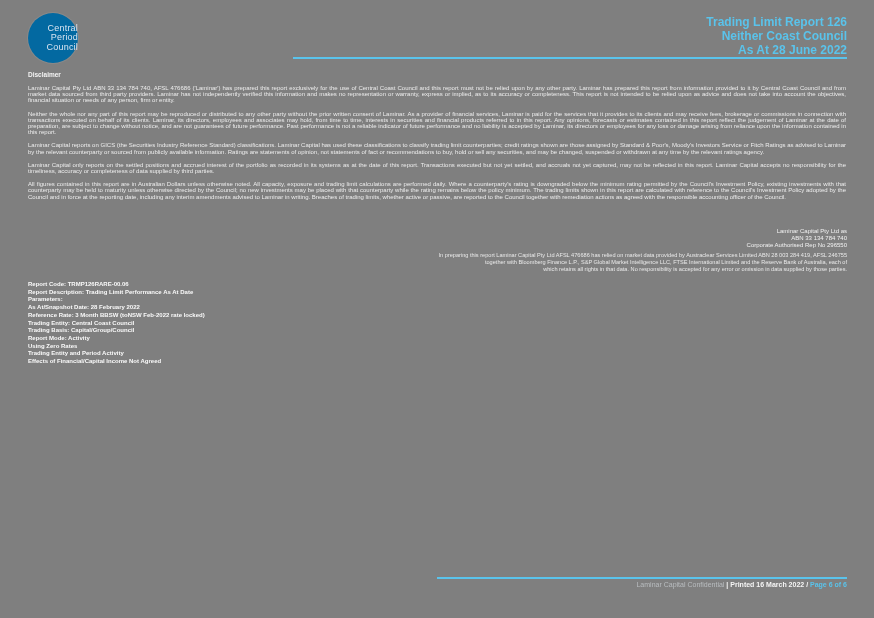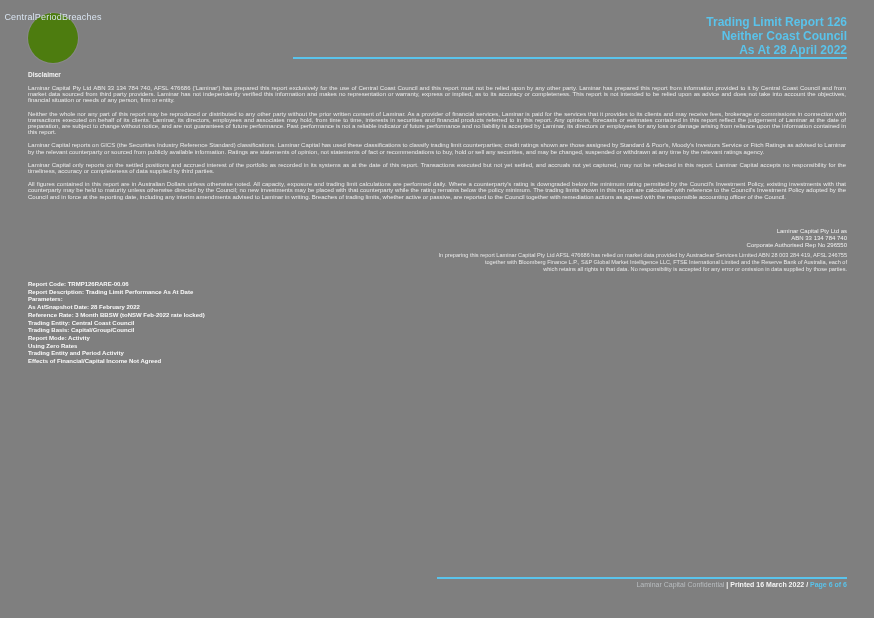--- a/index.html
+++ b/index.html
@@ -6,22 +6,22 @@
   body{
     width:874px;height:618px;position:relative;overflow:hidden;
     background:#7f7f7f;
     font-family:"Liberation Sans", sans-serif;
     -webkit-font-smoothing:antialiased;
   }
   .abs{position:absolute;}
   
   .logo{
     left:28px;top:13px;width:50px;height:50px;border-radius:50%;
-    background:#4d7c0f;color:#d9e4f1;
-    display:flex;flex-direction:row;align-items:flex-start;justify-content:center;
+    background:#0369a1;color:#d9e4f1;
+    display:flex;flex-direction:column;align-items:flex-end;justify-content:center;
     font-size:9px;line-height:9.5px;letter-spacing:.2px;
     box-shadow:0 0 0 1px rgba(255,255,255,.08);
   }
   
   .header-block{
     top:15px;right:27px;text-align:right;
     color:#5ac3eb;font-weight:bold;font-size:12px;line-height:14px;
   }
   .rule{background:#5ac3eb;height:2px;}
   .header-rule{top:57px;left:293px;width:554px;}
@@ -54,27 +54,27 @@
   .footer-text .dim{color:#b9bdc0;font-weight:normal;}
   .footer-text .printed{color:#f5f5f5;font-weight:bold;}
   .footer-text .pagenum{color:#5ac3eb;font-weight:bold;}
 </style>
 </head>
 <body>
 
 <div class="abs logo">
   <span>Central</span>
   <span>Period</span>
-  <span>Breaches</span>
+  <span>Council</span>
 </div>
 
 <div class="abs header-block">
   <div>Trading Limit Report 126</div>
   <div>Neither Coast Council</div>
-  <div>As At 28 April 2022</div>
+  <div>As At 28 June 2022</div>
 </div>
 <div class="abs rule header-rule"></div>
 
 <div class="abs h-disclaimer">Disclaimer</div>
 
 <div class="abs paragraphs">
   <p>Laminar Capital Pty Ltd ABN 33 134 784 740, AFSL 476686 ('Laminar') has prepared this report exclusively for the use of Central Coast Council and this report must not be relied upon by any other party. Laminar has prepared this report from information provided to it by Central Coast Council and from market data sourced from third party providers. Laminar has not independently verified this information and makes no representation or warranty, express or implied, as to its accuracy or completeness. This report is not intended to be relied upon as advice and does not take into account the objectives, financial situation or needs of any person, firm or entity.</p>
   <p>Neither the whole nor any part of this report may be reproduced or distributed to any other party without the prior written consent of Laminar. As a provider of financial services, Laminar is paid for the services that it provides to its clients and may receive fees, brokerage or commissions in connection with transactions executed on behalf of its clients. Laminar, its directors, employees and associates may hold, from time to time, interests in securities and financial products referred to in this report. Any opinions, forecasts or estimates contained in this report reflect the judgement of Laminar at the date of preparation, are subject to change without notice, and are not guarantees of future performance. Past performance is not a reliable indicator of future performance and no liability is accepted by Laminar, its directors or employees for any loss or damage arising from reliance upon the information contained in this report.</p>
   <p>Laminar Capital reports on GICS (the Securities Industry Reference Standard) classifications. Laminar Capital has used these classifications to classify trading limit counterparties; credit ratings shown are those assigned by Standard &amp; Poor's, Moody's Investors Service or Fitch Ratings as advised to Laminar by the relevant counterparty or sourced from publicly available information. Ratings are statements of opinion, not statements of fact or recommendations to buy, hold or sell any securities, and may be changed, suspended or withdrawn at any time by the relevant ratings agency.</p>
   <p>Laminar Capital only reports on the settled positions and accrued interest of the portfolio as recorded in its systems as at the date of this report. Transactions executed but not yet settled, and accruals not yet captured, may not be reflected in this report. Laminar Capital accepts no responsibility for the timeliness, accuracy or completeness of data supplied by third parties.</p>

